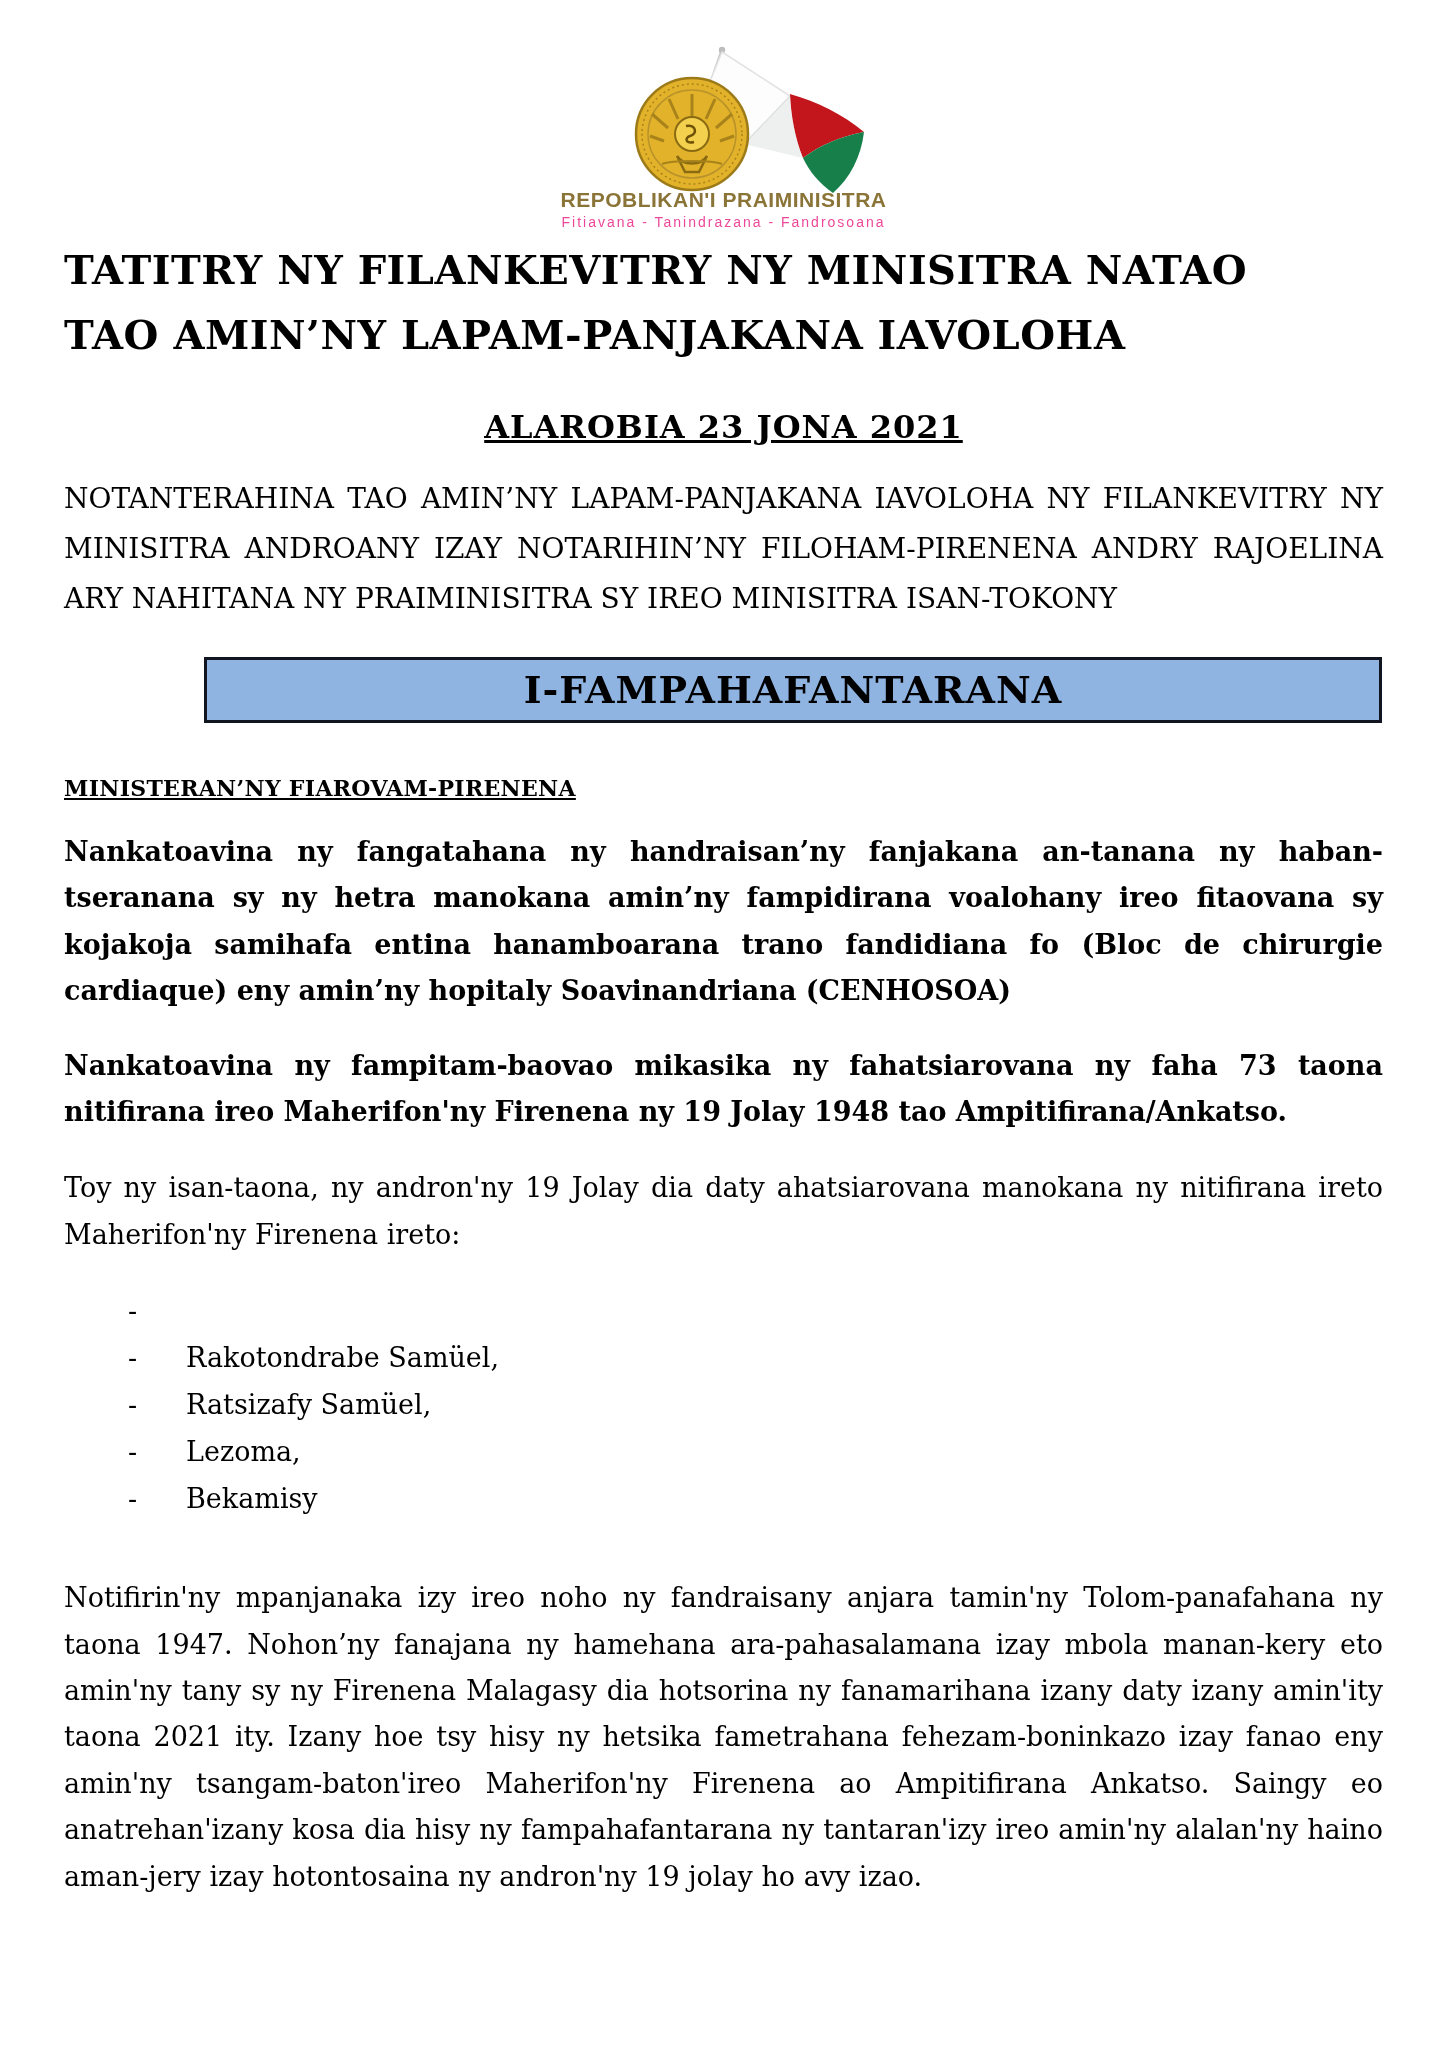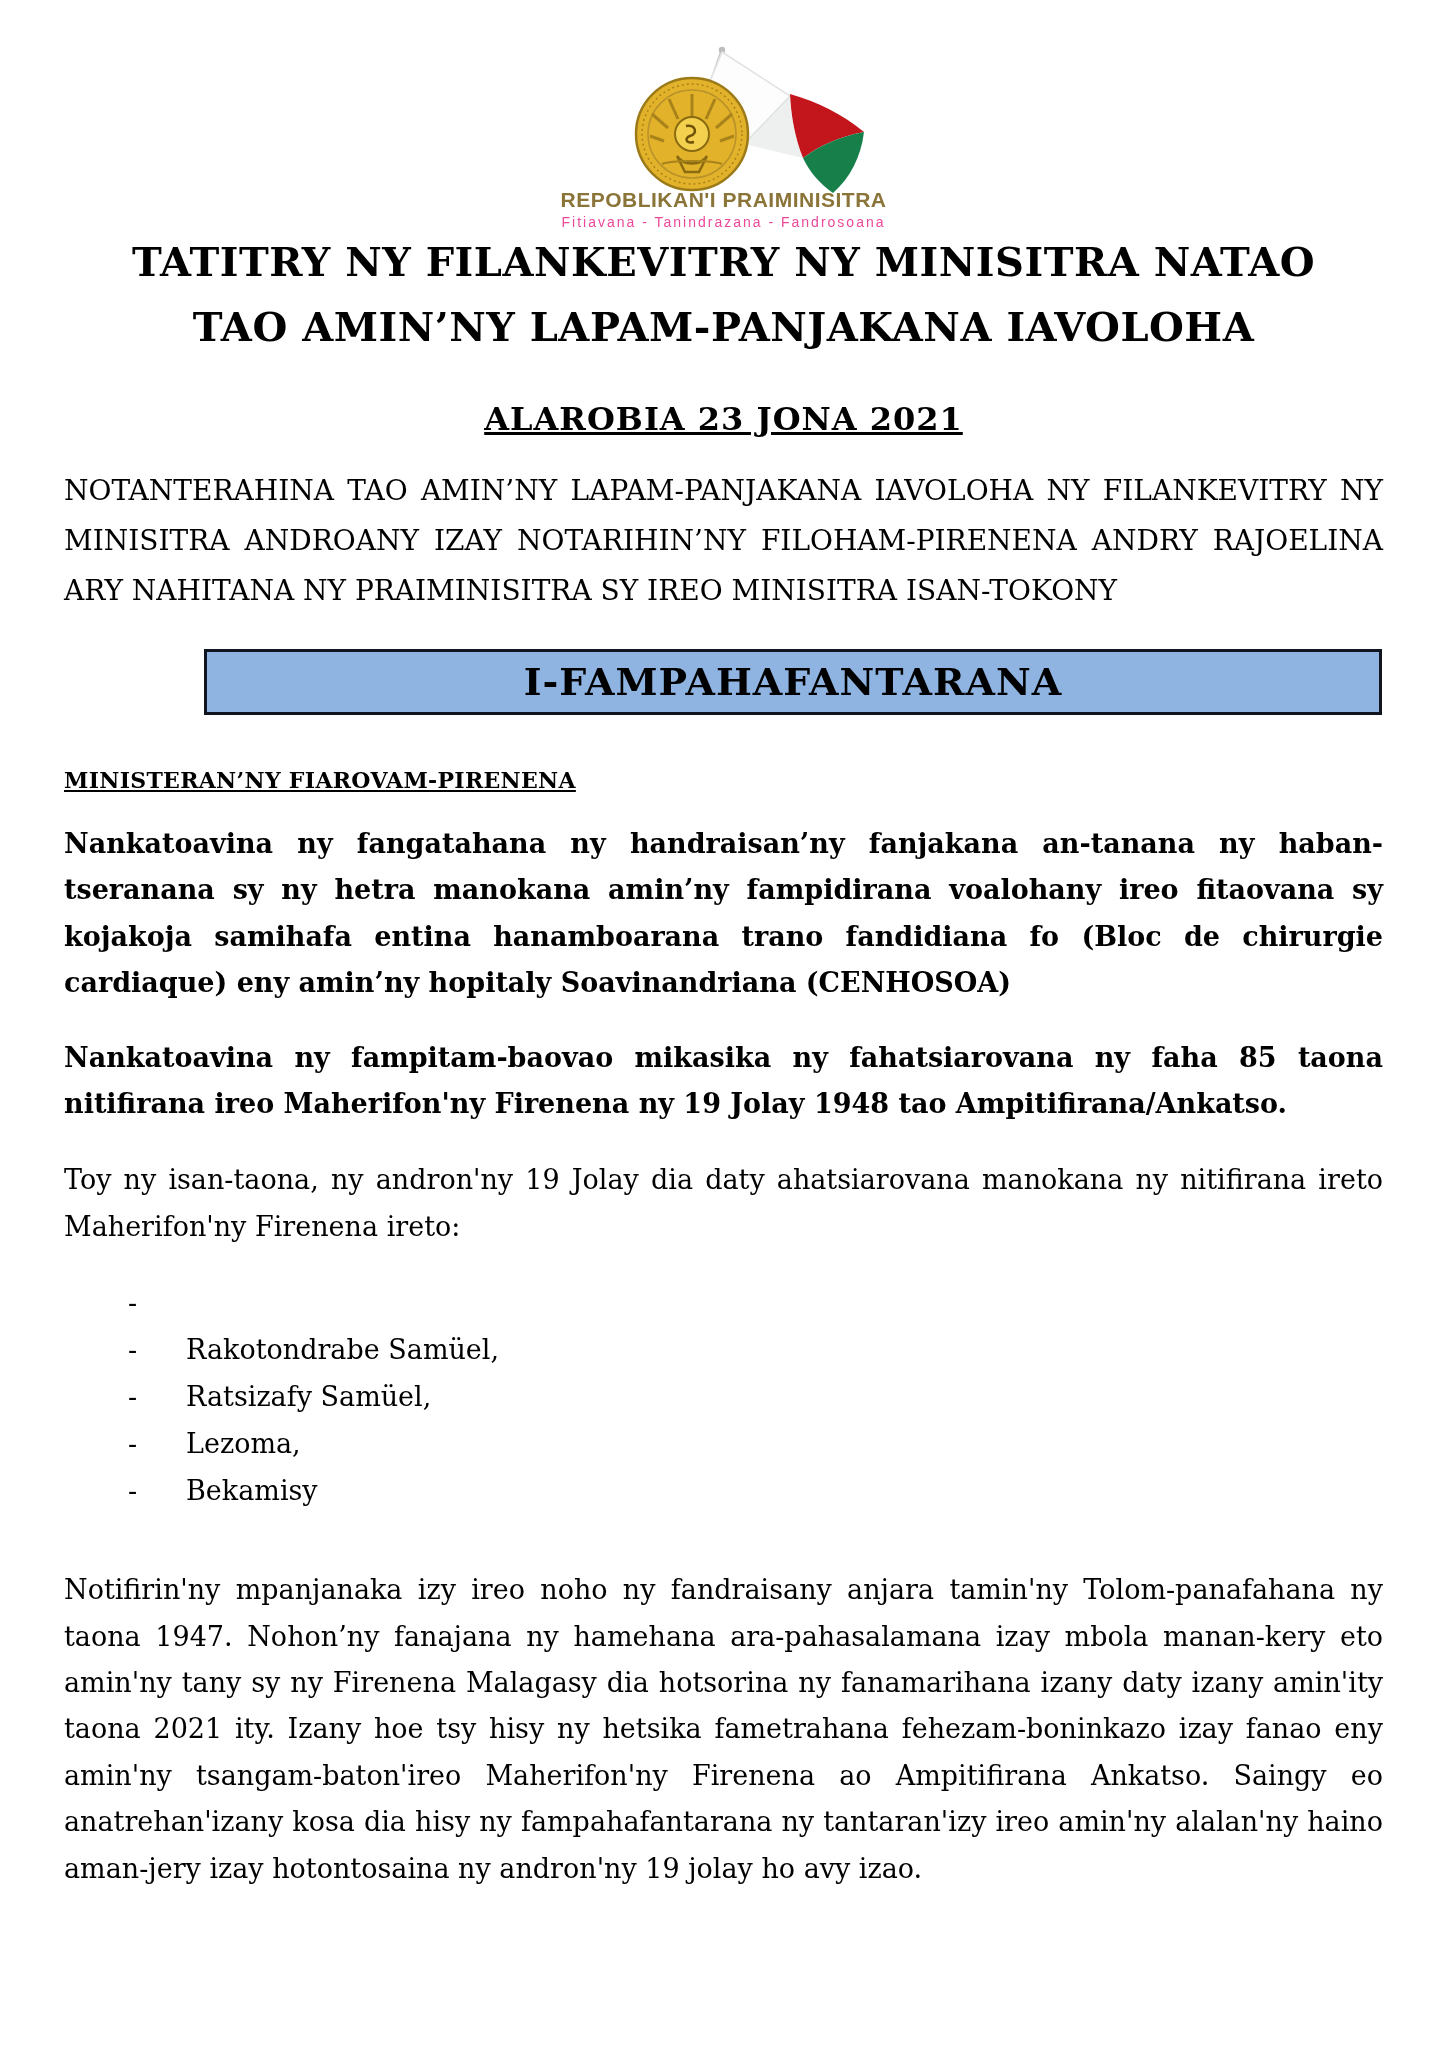--- a/index.html
+++ b/index.html
@@ -19,22 +19,22 @@
   .country-name{
     font-family:"Liberation Sans", sans-serif;
     font-weight:bold;font-size:21px;letter-spacing:0.5px;
     color:#8a7437;margin-top:-8px;
   }
   .motto{
     font-family:"Liberation Sans", sans-serif;
     font-size:14px;letter-spacing:2px;color:#ec4899;margin-top:2px;
   }
   .doc-title{
-    font-size:40px;font-weight:bold;text-align:center;
-    line-height:1.62;margin-top:0;letter-spacing:0.5px;
+    font-size:40px;font-weight:bold;
+    line-height:1.62;margin-top:8px;letter-spacing:0.5px;
   }
   .doc-date{
     font-size:32px;font-weight:bold;text-align:center;
     text-decoration:underline;margin-top:40px;letter-spacing:1px;
   }
   .caps-para{
     font-size:28px;font-weight:normal;text-align:justify;
     line-height:1.8;margin:28px 0 0 0;
   }
   .banner{
@@ -114,21 +114,21 @@
 
   <p class="caps-para">NOTANTERAHINA TAO AMIN’NY LAPAM-PANJAKANA IAVOLOHA NY FILANKEVITRY NY MINISITRA ANDROANY IZAY NOTARIHIN’NY FILOHAM-PIRENENA ANDRY RAJOELINA ARY NAHITANA NY PRAIMINISITRA SY IREO MINISITRA ISAN-TOKONY</p>
 
   <div class="banner">
     <span class="banner-label">I-FAMPAHAFANTARANA</span>
   </div>
 
   <h2 class="section-heading">MINISTERAN’NY FIAROVAM-PIRENENA</h2>
 
   <p class="para-bold">Nankatoavina ny fangatahana ny handraisan’ny fanjakana an-tanana ny haban-tseranana sy ny hetra manokana amin’ny fampidirana voalohany ireo fitaovana sy kojakoja samihafa entina hanamboarana trano fandidiana fo (Bloc de chirurgie cardiaque) eny amin’ny hopitaly Soavinandriana (CENHOSOA)</p>
-  <p class="para-bold">Nankatoavina ny fampitam-baovao mikasika ny fahatsiarovana ny faha 85 taona nitifirana ireo Maherifon'ny Firenena ny 19 Jolay 1948 tao Ampitifirana/Ankatso.</p>
+  <p class="para-bold">Nankatoavina ny fampitam-baovao mikasika ny fahatsiarovana ny faha 73 taona nitifirana ireo Maherifon'ny Firenena ny 19 Jolay 1948 tao Ampitifirana/Ankatso.</p>
 
   <p class="para">Toy ny isan-taona, ny andron'ny 19 Jolay dia daty ahatsiarovana manokana ny nitifirana ireto Maherifon'ny Firenena ireto:</p>
 
   <div class="name-list">
     <div class="list-item">
       <span class="dash">-</span>
     </div>
     <div class="list-item">
       <span class="dash">-</span>
       <span>Rakotondrabe Samüel,</span>

